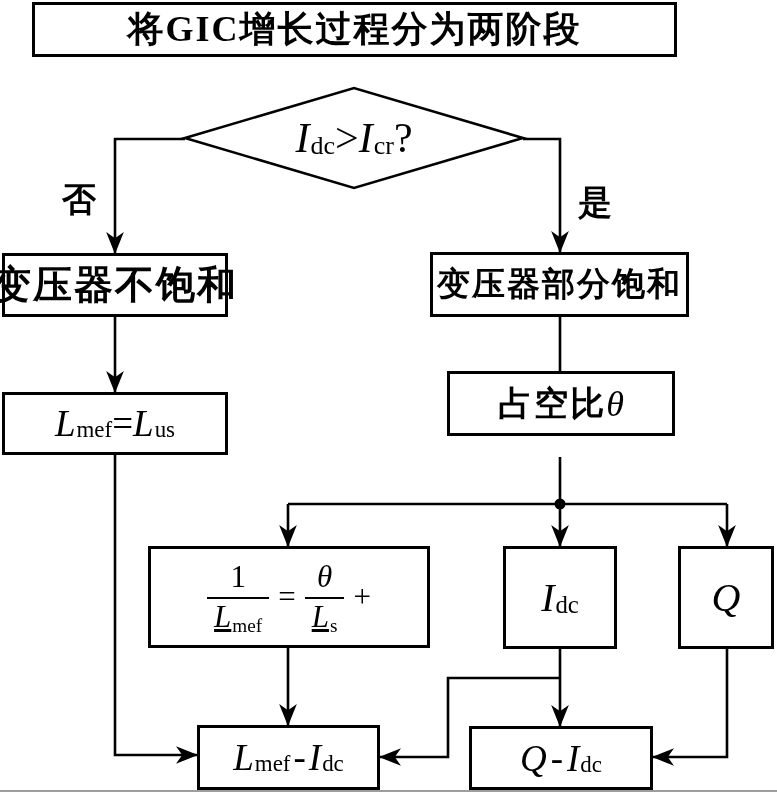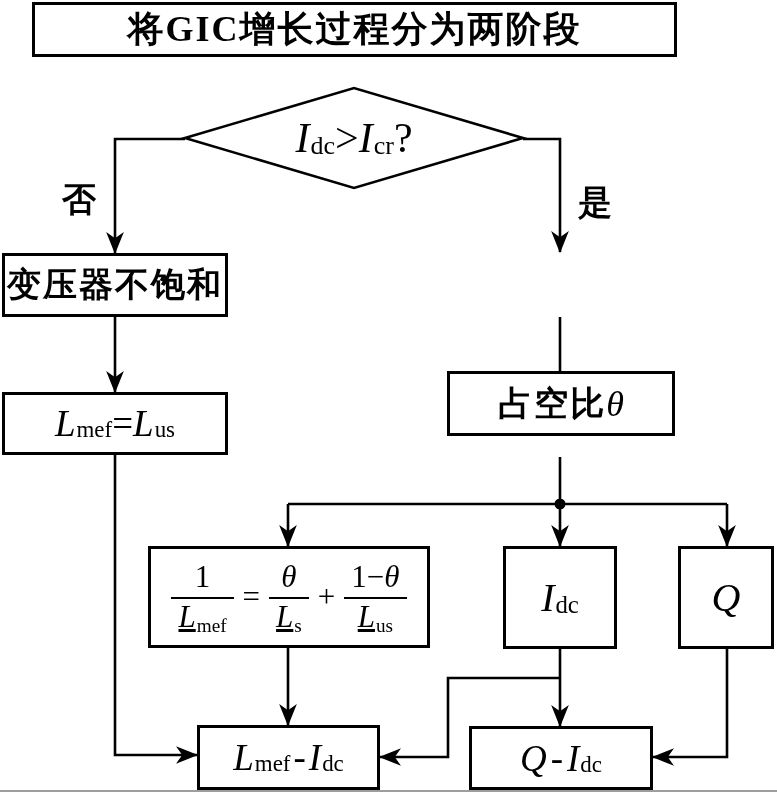--- a/index.html
+++ b/index.html
@@ -77,54 +77,53 @@
       <span class="sub">dc</span>
       <span class="op">&gt;</span>
       <span>I</span>
       <span class="sub">cr</span>
       <span class="op">?</span>
   </div>
 
   <div class="label cjk" style="left:58px; top:180px; width:44px; height:40px; font-size:34px;">否</div>
   <div class="label cjk" style="left:574px; top:183px; width:44px; height:40px; font-size:34px;">是</div>
 
-  <div class="box cjk" style="left:2px; top:253px; width:226px; height:64px; font-size:34px;">
+  <div class="box cjk" style="left:2px; top:253px; width:226px; height:64px; font-size:39px;">
     <span>变压器不饱和</span>
   </div>
 
   <div class="box math" style="left:2px; top:392px; width:226px; height:63px; font-size:37px;">
     <span>L</span>
       <span class="sub">mef</span>
       <span class="op">=</span>
       <span>L</span>
       <span class="sub">us</span>
   </div>
 
+  <div class="box cjk" style="left:430px; top:252px; width:259px; height:65px; font-size:33px;">
+    <span>变压器部分饱和</span>
+  </div>
 
   <div class="box cjk" style="left:447px; top:371px; width:228px; height:65px; font-size:34px;">
     <span>占空比</span>
       <span class="math" style="font-weight:normal; font-size:36px; letter-spacing:0;">θ</span>
   </div>
 
   <div class="box" style="left:148px; top:546px; width:282px; height:102px;">
     <div class="formula-row math">
       <span class="frac">
         <span class="num upright">1</span>
         <span class="den"><span>L</span><span class="sub">mef</span></span>
       </span>
       <span class="op">=</span>
       <span class="frac">
         <span class="num">θ</span>
         <span class="den"><span>L</span><span class="sub">s</span></span>
       </span>
       <span class="op">+</span>
-      <span class="frac">
-        <span class="num"><span class="upright">1−</span><span>θ</span></span>
-        <span class="den"><span>L</span><span class="sub">us</span></span>
-      </span>
     </div>
   </div>
 
   <div class="box math" style="left:503px; top:546px; width:114px; height:103px; font-size:40px;">
     <span>I</span>
       <span class="sub">dc</span>
   </div>
 
   <div class="box math" style="left:678px; top:546px; width:96px; height:103px; font-size:40px;">
     <span>Q</span>

